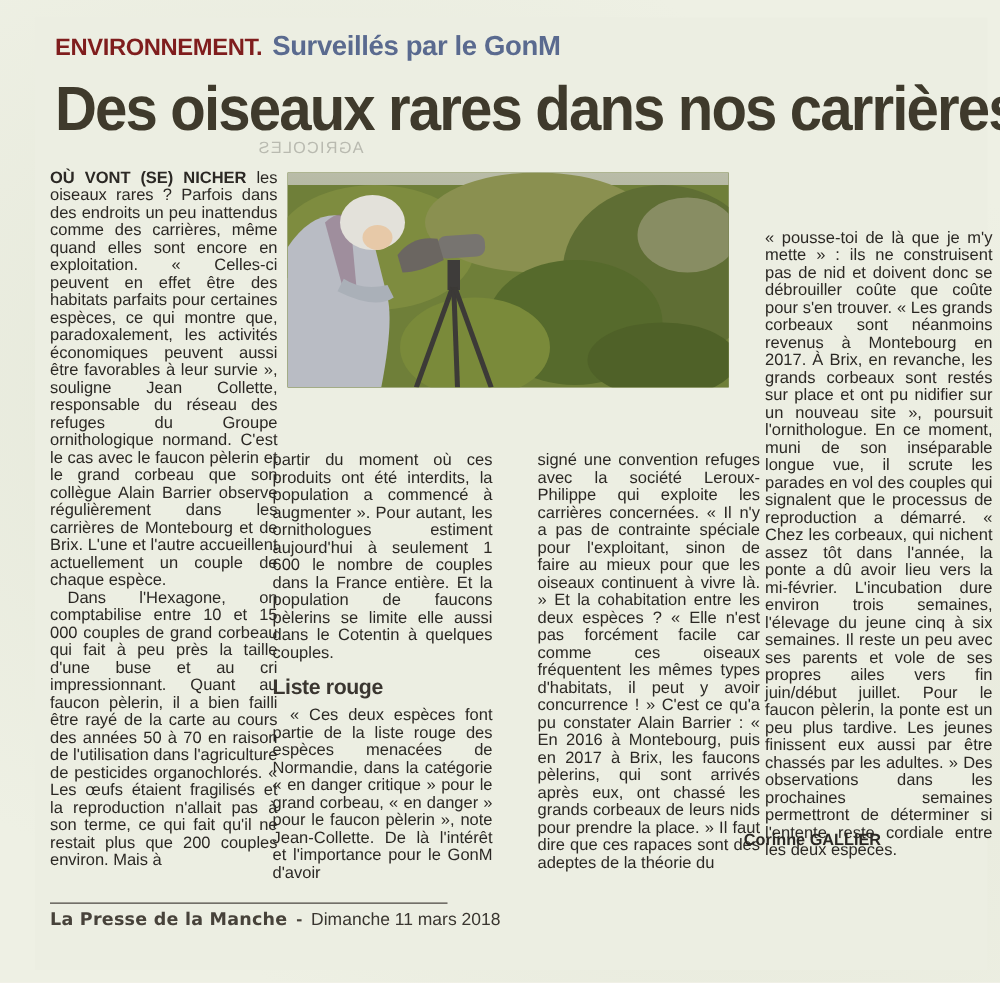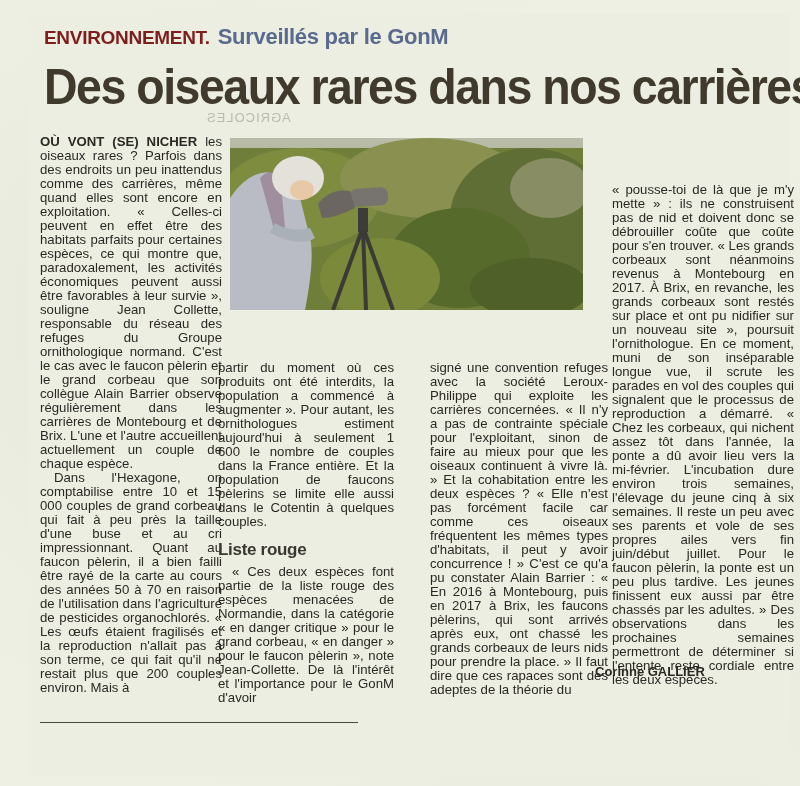--- a/index.html
+++ b/index.html
@@ -142,15 +142,20 @@
       <p class="noind">signé une convention refuges avec la société Leroux-Philippe qui exploite les carrières concernées. « Il n'y a pas de contrainte spéciale pour l'exploitant, sinon de faire au mieux pour que les oiseaux continuent à vivre là. » Et la cohabitation entre les deux espèces ? « Elle n'est pas forcément facile car comme ces oiseaux fréquentent les mêmes types d'habitats, il peut y avoir concurrence ! » C'est ce qu'a pu constater Alain Barrier : « En 2016 à Montebourg, puis en 2017 à Brix, les faucons pèlerins, qui sont arrivés après eux, ont chassé les grands corbeaux de leurs nids pour prendre la place. » Il faut dire que ces rapaces sont des adeptes de la théorie du</p>
     </div>
 
     <div class="col c4">
       <p class="noind">« pousse-toi de là que je m'y mette » : ils ne construisent pas de nid et doivent donc se débrouiller coûte que coûte pour s'en trouver. « Les grands corbeaux sont néanmoins revenus à Montebourg en 2017. À Brix, en revanche, les grands corbeaux sont restés sur place et ont pu nidifier sur un nouveau site », poursuit l'ornithologue. En ce moment, muni de son inséparable longue vue, il scrute les parades en vol des couples qui signalent que le processus de reproduction a démarré. « Chez les corbeaux, qui nichent assez tôt dans l'année, la ponte a dû avoir lieu vers la mi-février. L'incubation dure environ trois semaines, l'élevage du jeune cinq à six semaines. Il reste un peu avec ses parents et vole de ses propres ailes vers fin juin/début juillet. Pour le faucon pèlerin, la ponte est un peu plus tardive. Les jeunes finissent eux aussi par être chassés par les adultes. » Des observations dans les prochaines semaines permettront de déterminer si l'entente reste cordiale entre les deux espèces.</p>
     </div>
 
     <div class="signature">Corinne GALLIER</div>
 
     <div class="rule"></div>
+    <div class="footer">
+      <span class="paper">La Presse de la Manche</span>
+      <span class="sep">-</span>
+      <span class="date">Dimanche 11 mars 2018</span>
+    </div>
 
   </div>
 </div>
 
 </body></html>

